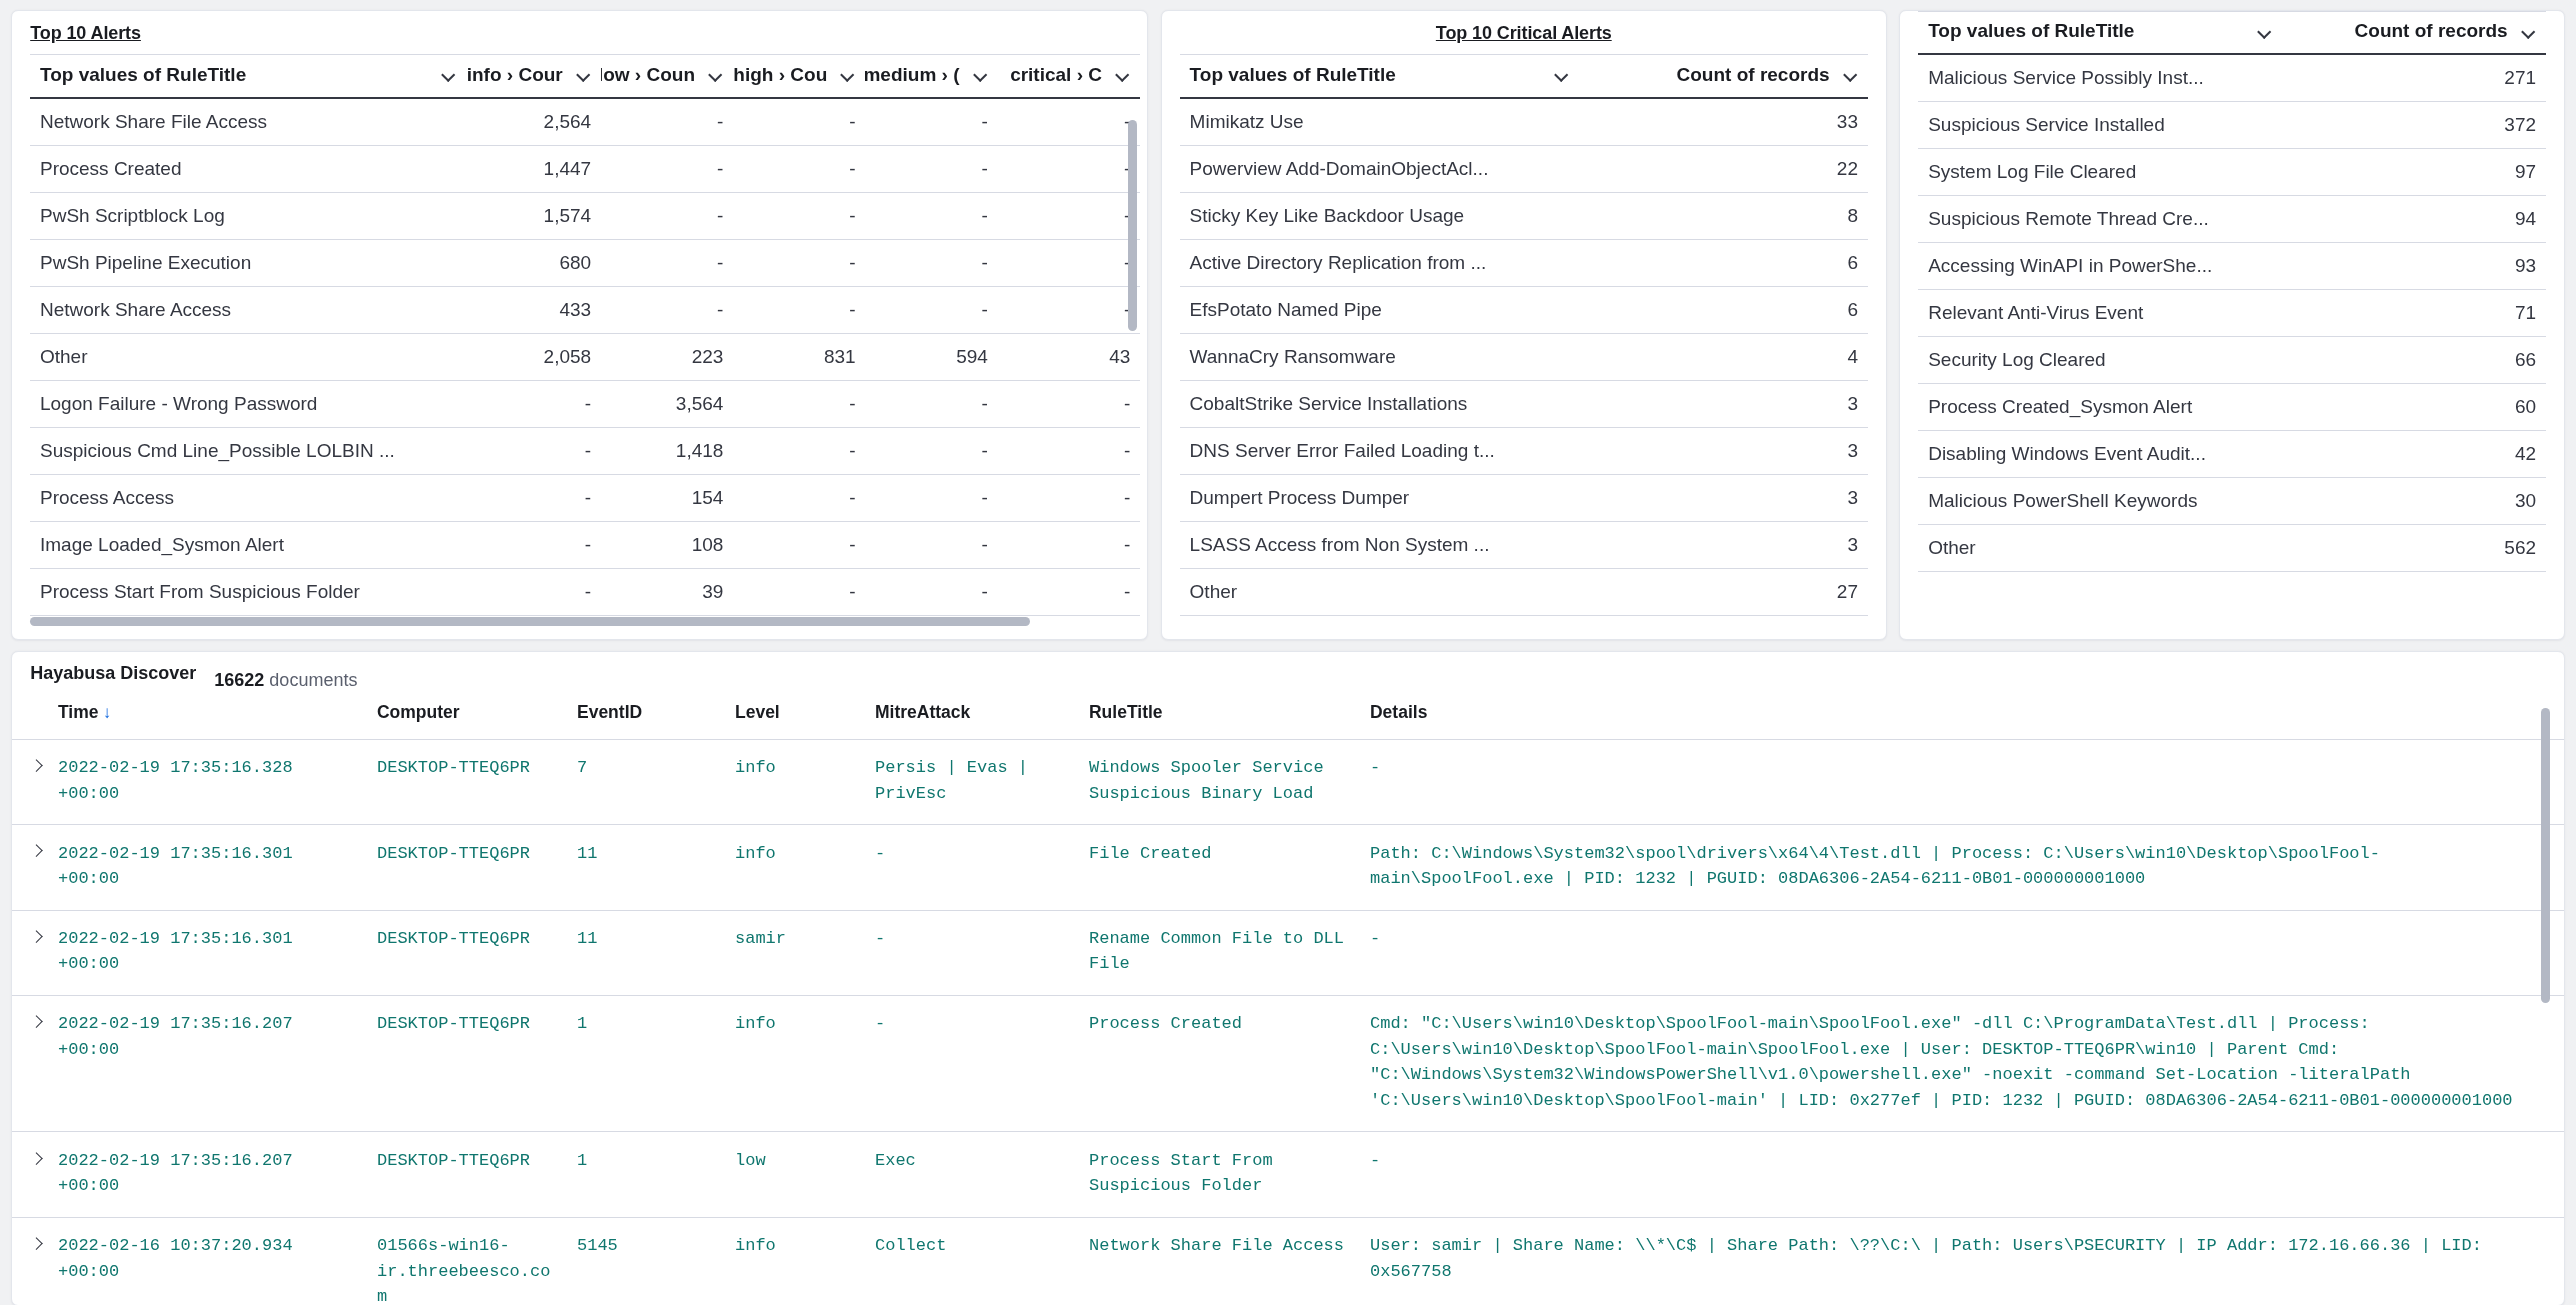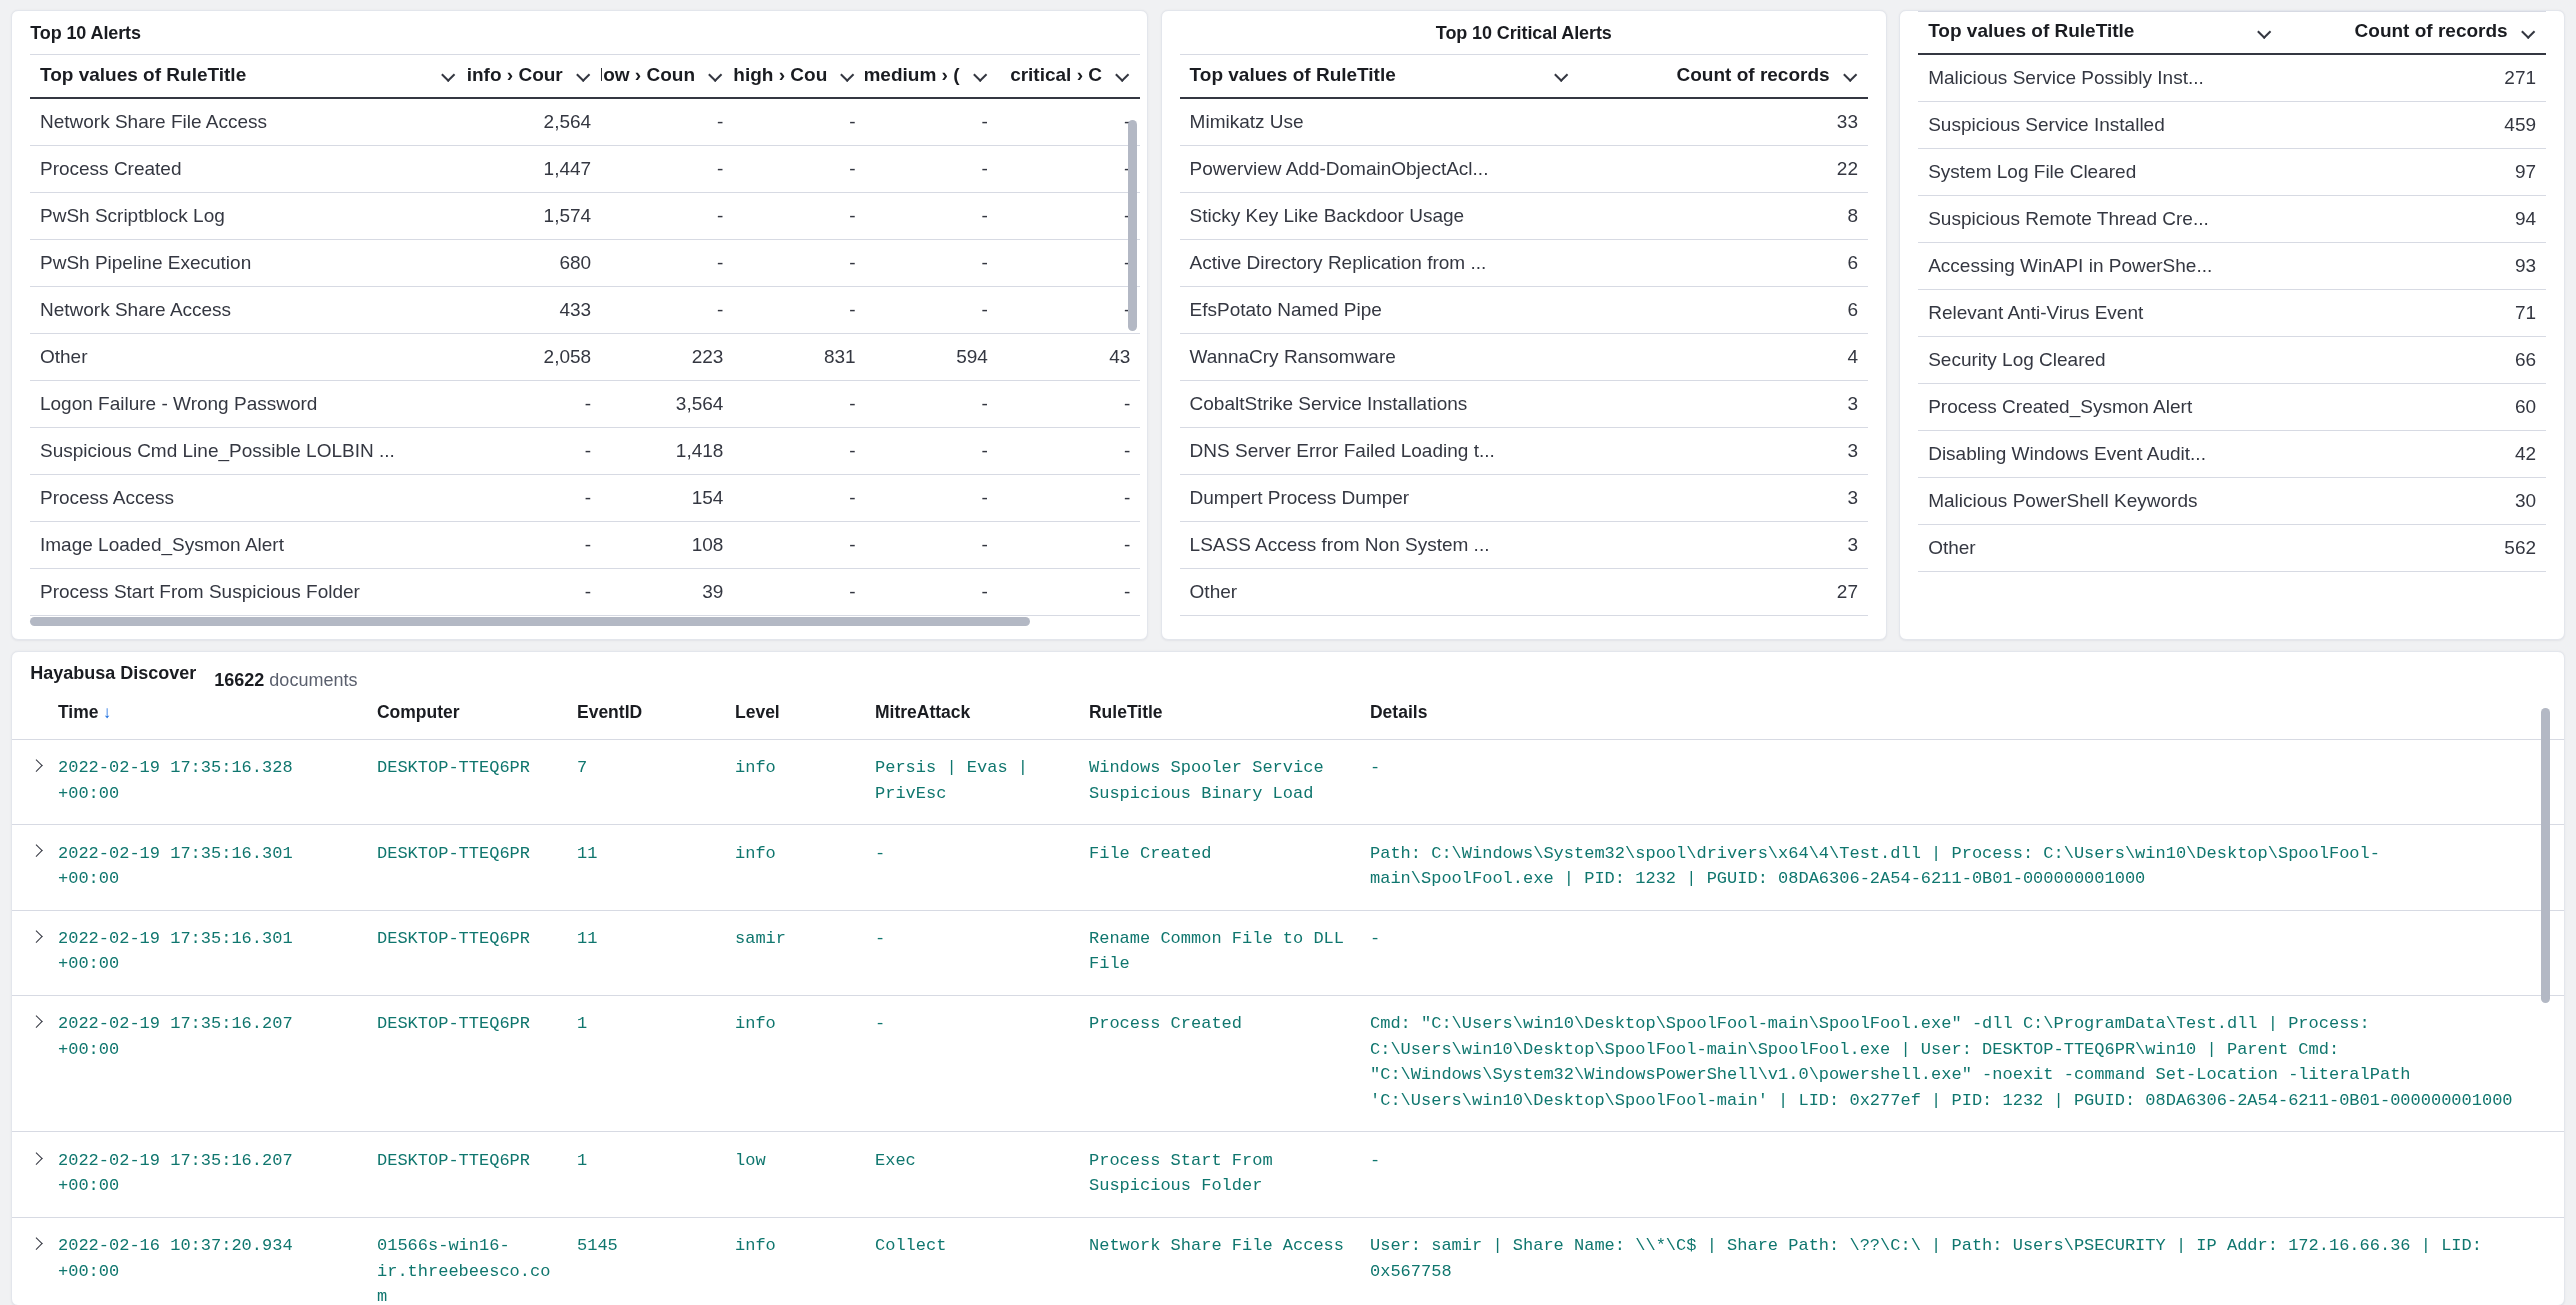--- a/index.html
+++ b/index.html
@@ -19,20 +19,21 @@
     border-radius: 7px;
     box-shadow: 0 0.7px 2.1px rgba(50,60,80,0.07);
     display: flex; flex-direction: column;
     overflow: hidden;
     position: relative;
   }
   .panel-title {
     font-size: 18px; font-weight: 700; color: #1a1c21;
     padding: 12.6px 18px 9.8px 18px;
     letter-spacing: -0.1px;
+    text-decoration: underline;
   }
   .panel-body { flex: 1; overflow: hidden; position: relative; }
 
   table.dt { width: 100%; border-collapse: collapse; table-layout: fixed; }
   table.dt th {
     font-size: 19px; font-weight: 700; color: #1a1c21;
     text-align: left; padding: 8.4px 9.8px 11.2px 9.8px;
     border-top: 0.7px solid #d7dae3;
     border-bottom: 2.1px solid #343741;
     white-space: nowrap; overflow: hidden;
@@ -358,21 +359,21 @@
             </th>
           </tr>
             </thead>
           <tbody>
             <tr>
                 <td>Malicious Service Possibly Inst...</td>
                 <td class="num">271</td>
               </tr>
             <tr>
                 <td>Suspicious Service Installed</td>
-                <td class="num">459</td>
+                <td class="num">372</td>
               </tr>
             <tr>
                 <td>System Log File Cleared</td>
                 <td class="num">97</td>
               </tr>
             <tr>
                 <td>Suspicious Remote Thread Cre...</td>
                 <td class="num">94</td>
               </tr>
             <tr>

